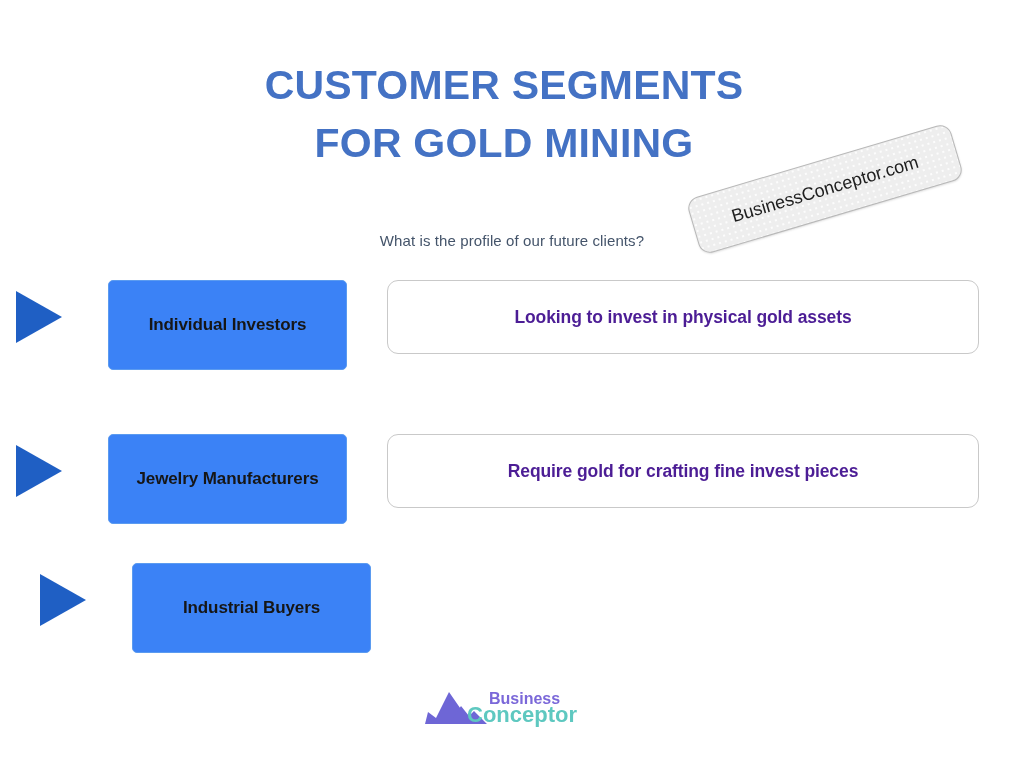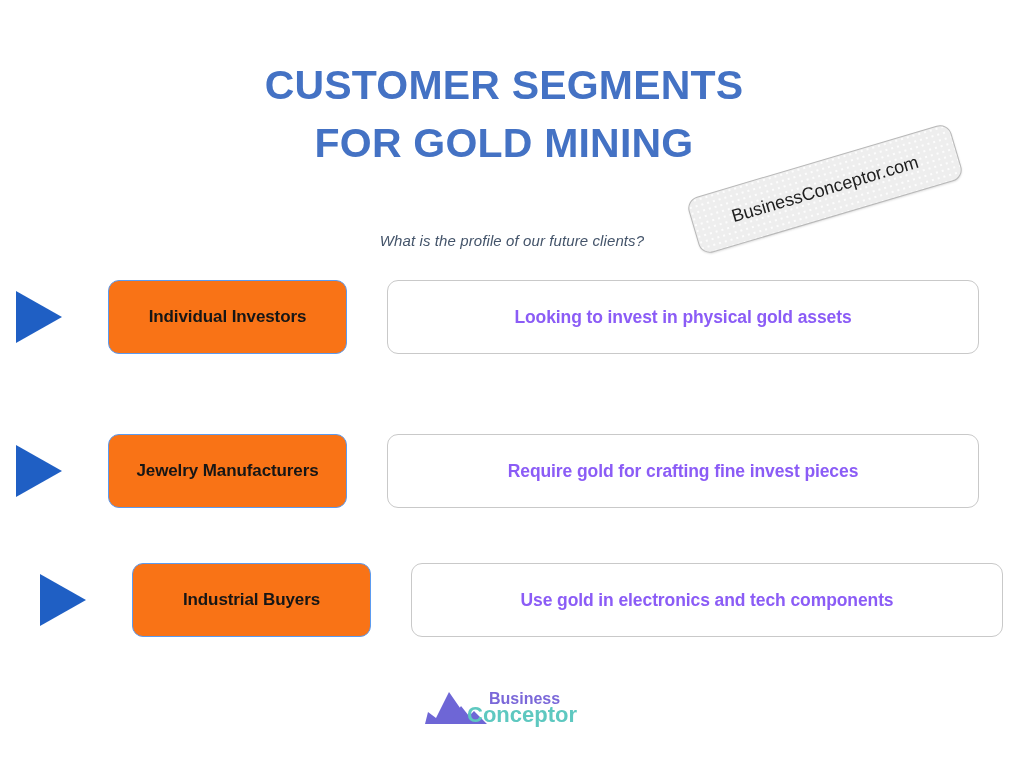--- a/index.html
+++ b/index.html
@@ -33,21 +33,20 @@
 
   
   .subtitle {
     position: absolute;
     left: 0;
     top: 232px;
     width: 1024px;
     text-align: center;
     color: #44546A;
     font-size: 15px;
-    font-style: italic;
     letter-spacing: 0.1px;
   }
 
   
   .watermark {
     position: absolute;
     left: 688px;
     top: 160px;
     width: 272px;
     height: 56px;
@@ -91,25 +90,25 @@
     border-top: 26px solid transparent;
     border-bottom: 26px solid transparent;
     border-left: 46px solid #1F5FC4;
   }
 
   .label-box {
     position: absolute;
     left: 108px;
     top: 0;
     width: 239px;
-    height: 74px;
+    height: 90px;
     box-sizing: border-box;
     border: 1.6px solid #5B9BF0;
-    border-radius: 11px;
-    background: #f97316;
+    border-radius: 5px;
+    background: #3b82f6;
     display: flex;
     align-items: center;
     justify-content: center;
   }
   .label-text {
     font-size: 17px;
     font-weight: bold;
     color: #161616;
     text-align: center;
     padding: 0 8px;
@@ -126,21 +125,21 @@
     border: 1px solid #c9c9c9;
     border-radius: 11px;
     background: #ffffff;
     display: flex;
     align-items: center;
     justify-content: center;
   }
   .desc-text {
     font-size: 17.5px;
     font-weight: bold;
-    color: #8b5cf6;
+    color: #4c1d95;
     text-align: center;
     padding: 0 12px;
     letter-spacing: -0.1px;
   }
 
   
   .footer-logo {
     position: absolute;
     left: 405px;
     top: 684px;
@@ -180,23 +179,20 @@
   </div>
   <div class="desc-box">
     <span class="desc-text">Require gold for crafting fine invest pieces</span>
   </div>
 </div>
 
 <div class="row row-3">
   <div class="arrow"></div>
   <div class="label-box">
     <span class="label-text">Industrial Buyers</span>
-  </div>
-  <div class="desc-box">
-    <span class="desc-text">Use gold in electronics and tech components</span>
   </div>
 </div>
 
 <div class="footer-logo">
   <svg width="180" height="50" viewBox="0 0 180 50" xmlns="http://www.w3.org/2000/svg">
     <g>
       <path d="M2 40 L20 40 L23 28 L31 34 L44 8 L62 34 L56 34 L62 40 L2 40 Z" fill="#6E66D6"></path>
       <path d="M44 40 L56 22 L64 32 L69 27 L82 40 Z" fill="#6E66D6"></path>
     </g>
     <text x="84" y="20" font-family="Liberation Sans, sans-serif" font-size="16" font-weight="bold" fill="#7B68D9">Business</text>

